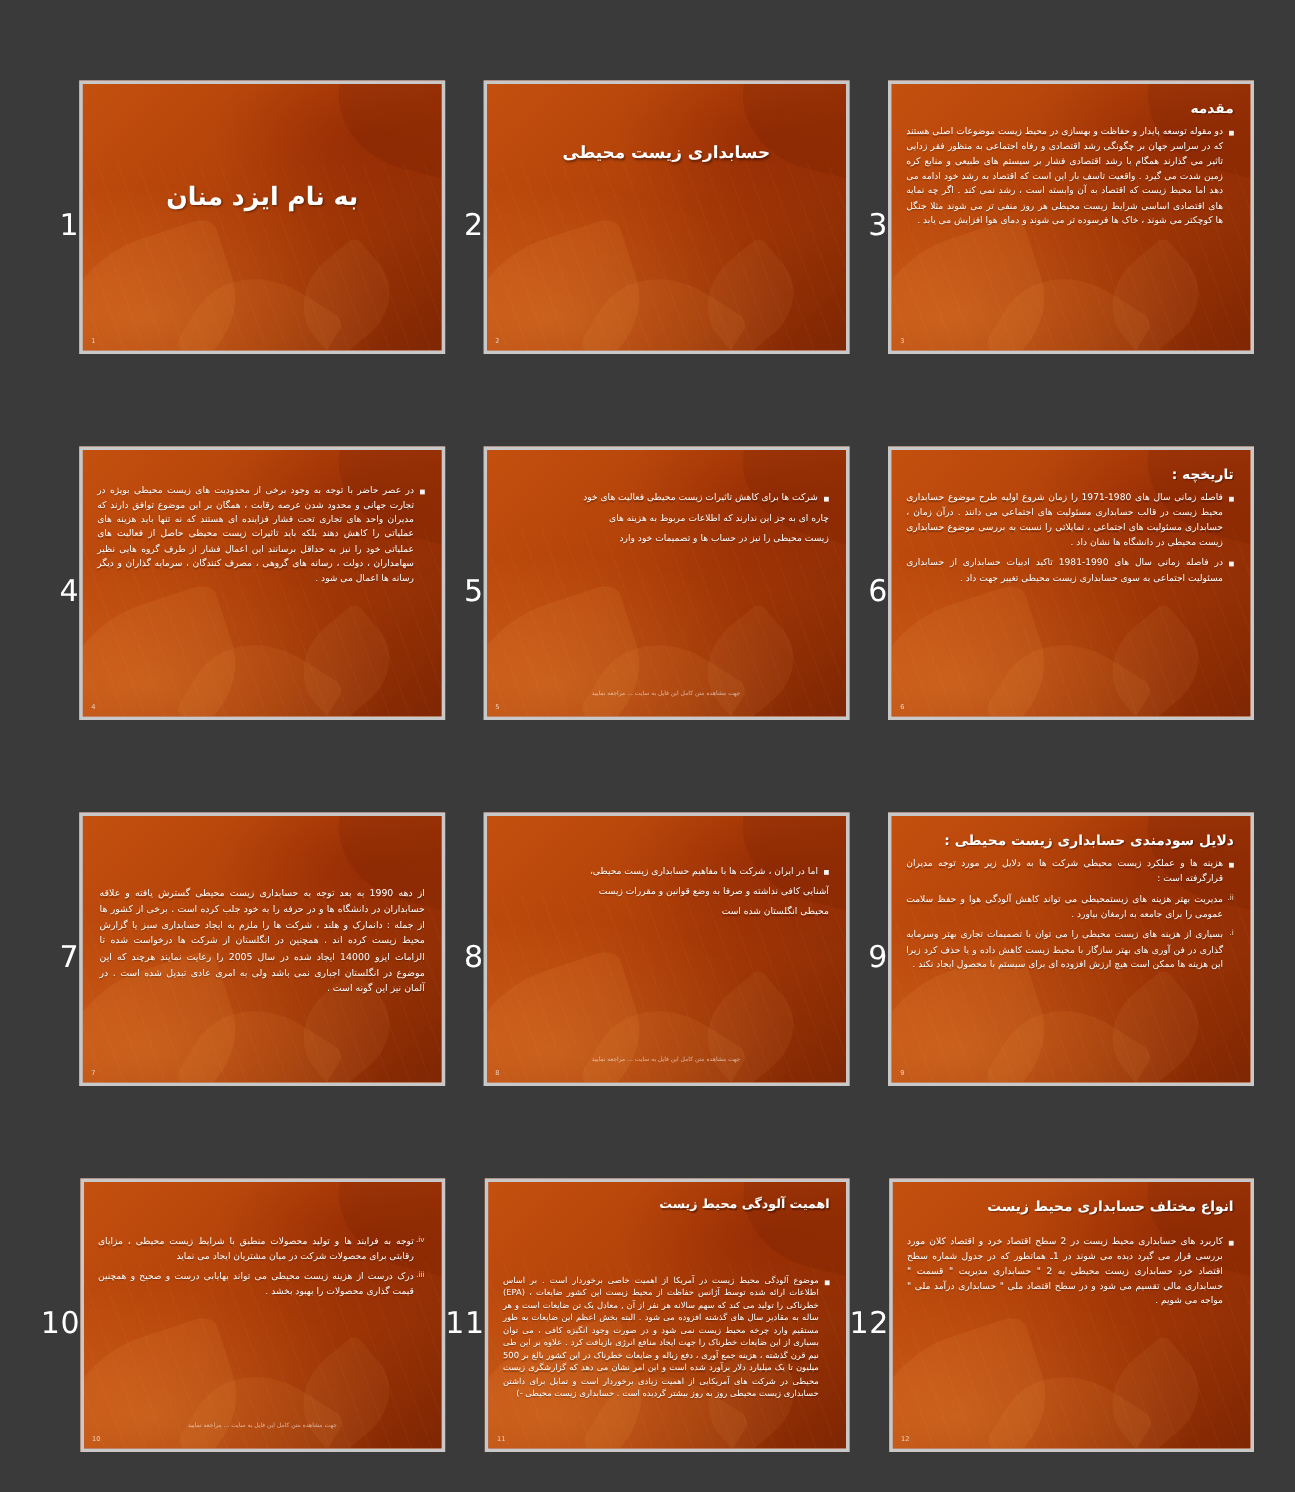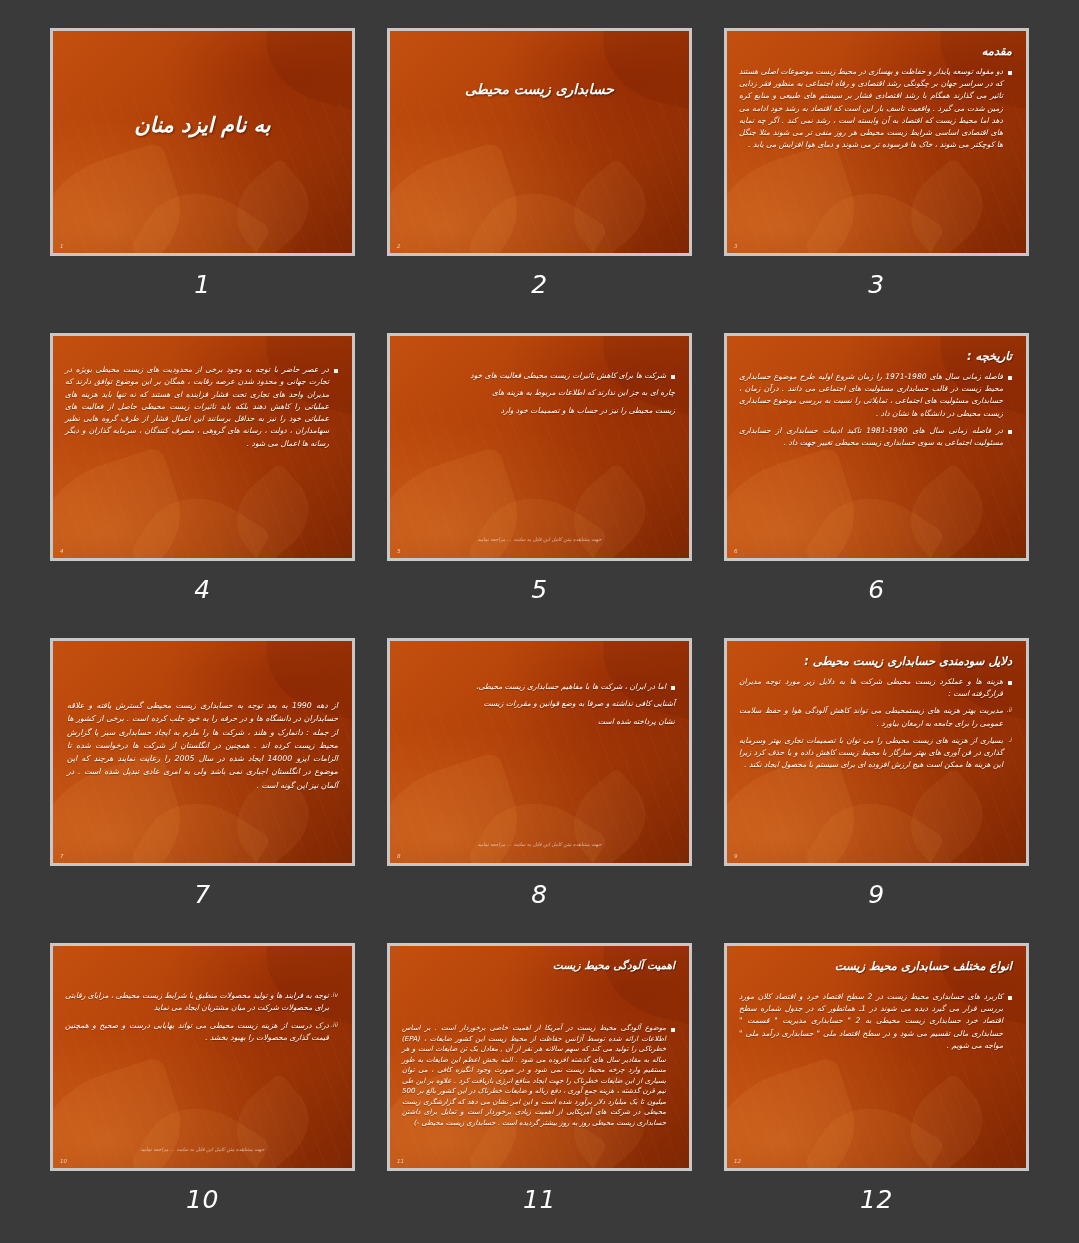--- a/index.html
+++ b/index.html
@@ -15,24 +15,23 @@
     display: grid;
     grid-template-columns: repeat(3, 337px);
     grid-template-rows: repeat(4, 305px);
     justify-content: center;
     align-content: start;
     padding-top: 28px;
     box-sizing: border-box;
   }
   .cell {
     display: flex;
-    flex-direction: column;
+    flex-direction: row;
     align-items: center;
     justify-content: flex-start;
-    font-style: italic;
   }
   .slide-wrap {
     width: 305px;
     height: 228px;
     border: 3px solid #c8c8c8;
     box-sizing: border-box;
     position: relative;
     overflow: hidden;
     background: #b8410d;
   }
@@ -327,21 +326,21 @@
         <div class="leaf l3"></div>
           <div class="leaf l1"></div>
           <div class="leaf l2"></div>
           <div class="leaf l4"></div>
         <div class="veins"></div>
         <div class="content">
           <div style="height:30px"></div>
           <ul class="bullets">
             <li>اما در ایران ، شرکت ها با مفاهیم حسابداری زیست محیطی،</li>
             <li class="nomark">آشنایی کافی نداشته و صرفا به وضع قوانین و مقررات زیست</li>
-            <li class="nomark">نشان پرداخته شده است</li>
+            <li class="nomark">محیطی انگلستان شده است</li>
           </ul>
           <div class="watermark">جهت مشاهده متن کامل این فایل به سایت ... مراجعه نمایید</div>
         </div>
         <div class="pagenum">8</div>
       </div>
     </div>
     <div class="caption">8</div>
   </div>
 
   <div class="cell">

